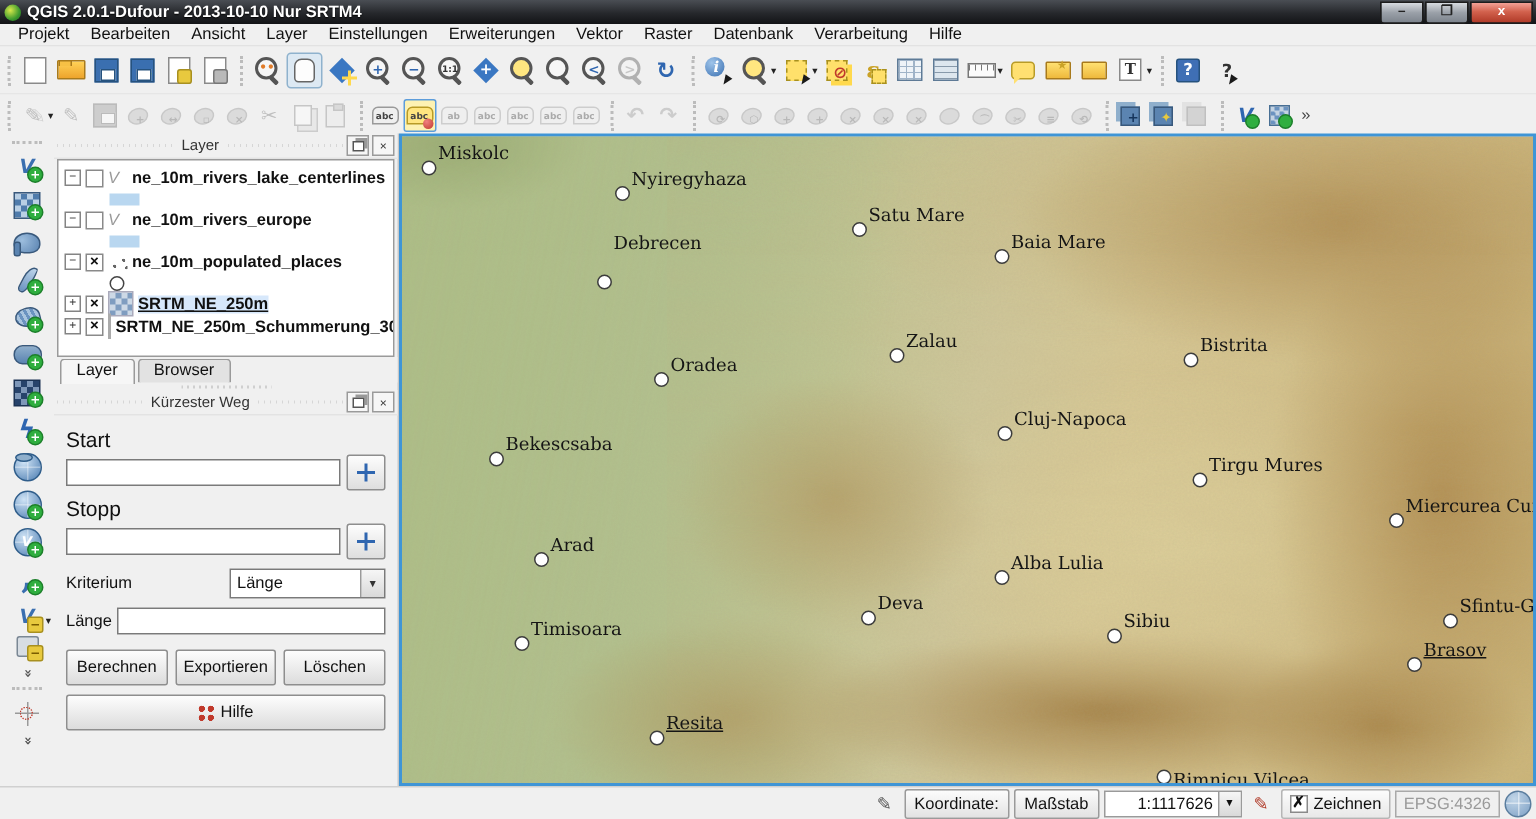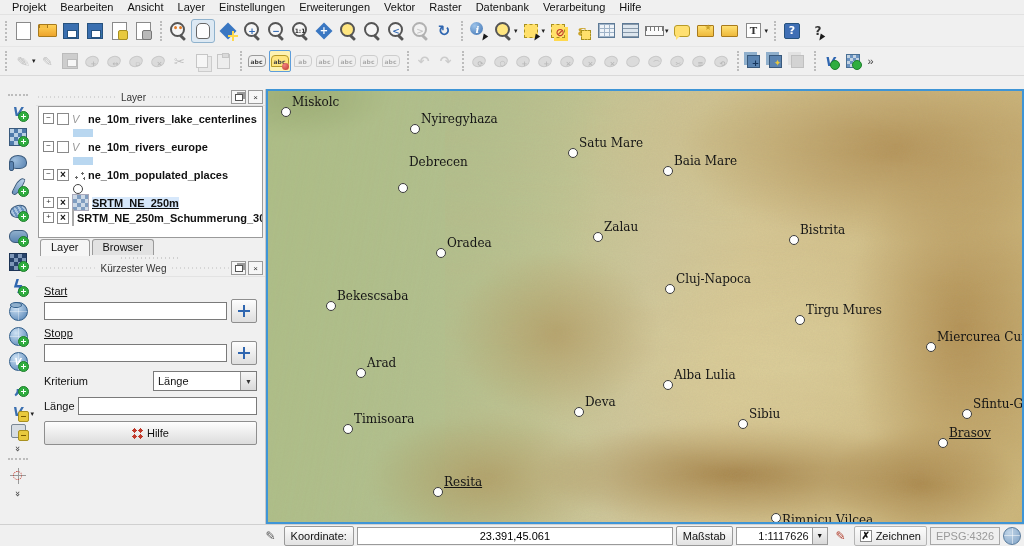--- a/index.html
+++ b/index.html
@@ -163,21 +163,21 @@
   .sel .lname{background:#d7e8fb;text-decoration:underline;}
   .swatch{width:20px;height:8px;background:#b9d7f0;}
   .circle-sym{width:8px;height:8px;border:1px solid #444;border-radius:50%;background:#fff;}
   .tabs{height:17px;display:flex;align-items:flex-end;padding-left:4px;gap:2px;background:#f0f0f0;}
   .tab{padding:1px 10px 2px;border:1px solid #9a9a9a;border-bottom:none;background:#e2e2e2;border-radius:3px 3px 0 0;font-size:11px;}
   .tab.active{background:#f6f6f6;position:relative;top:1px;padding-bottom:3px;}
   .splitter{height:5px;background:repeating-linear-gradient(90deg,#cfcfcf 0 1px,transparent 1px 4px) center/60px 2px no-repeat;}
   
   .sppanel{flex:1;display:flex;flex-direction:column;}
   .spbody{padding:4px 8px 0 8px;}
-  .splabel{margin:4px 0 2px;font-size:11px;text-decoration:underline;}
+  .splabel{margin:4px 0 2px;font-size:14px;}
   .sprow{display:flex;align-items:center;gap:4px;}
   .inp{flex:1;height:18px;border:1px solid #7a7a7a;background:#fff;font:11px "Liberation Sans",sans-serif;padding:0 3px;box-sizing:border-box;}
   .capbtn{width:24px;height:22px;border:1px solid #8e8e8e;border-radius:2px;background:linear-gradient(#fdfdfd,#dedede);display:flex;align-items:center;justify-content:center;position:relative;}
   .capbtn::before{content:"";width:12px;height:12px;background:
      linear-gradient(#2f66b0,#2f66b0) center/12px 2px no-repeat,
      linear-gradient(#2f66b0,#2f66b0) center/2px 12px no-repeat;}
   .combo{display:flex;align-items:center;height:20px;border:1px solid #7a7a7a;background:#fff;width:104px;box-sizing:border-box;}
   .combo .val{flex:1;padding:0 4px;}
   .combo .arrowbox{width:15px;height:100%;background:linear-gradient(#f6f6f6,#d9d9d9);border-left:1px solid #9a9a9a;display:flex;align-items:center;justify-content:center;font-size:7px;color:#333;}
   .fieldrow{display:flex;align-items:center;gap:6px;margin-top:6px;}
@@ -227,20 +227,29 @@
      linear-gradient(rgba(255,255,255,.5),rgba(255,255,255,.5)) center/100% 1px no-repeat,
      linear-gradient(rgba(255,255,255,.5),rgba(255,255,255,.5)) center/1px 100% no-repeat,
      radial-gradient(circle at 35% 30%,#c2d6e8,#7c9fc4);}
   .penred{color:#b03a28;}
 </style>
 </head>
 <body>
 
 <div id="window">
 
+  <div class="titlebar">
+    <div class="appicon"></div>
+    <div class="apptitle">QGIS 2.0.1-Dufour - 2013-10-10 Nur SRTM4</div>
+    <div class="winbtns">
+      <div class="wbtn">–</div>
+      <div class="wbtn">❐</div>
+      <div class="wbtn close">x</div>
+    </div>
+  </div>
 
   <div class="menubar" id="menubar">
       <div class="mi">Projekt</div>
       <div class="mi">Bearbeiten</div>
       <div class="mi">Ansicht</div>
       <div class="mi">Layer</div>
       <div class="mi">Einstellungen</div>
       <div class="mi">Erweiterungen</div>
       <div class="mi">Vektor</div>
       <div class="mi">Raster</div>
@@ -551,20 +560,25 @@
             <div class="flab">Kriterium</div>
             <div style="flex:1"></div>
             <div class="combo">
               <div class="val">Länge</div>
               <div class="arrowbox">▼</div>
             </div>
           </div>
           <div class="fieldrow">
             <div class="flab2">Länge</div>
             <input class="inp" value="" style="">
+          </div>
+          <div class="btnrow">
+            <div class="btn">Berechnen</div>
+            <div class="btn">Exportieren</div>
+            <div class="btn">Löschen</div>
           </div>
           <div class="helprow">
             <div class="btn">
               <span class="helpicon"></span>
               <span>Hilfe</span>
             </div>
           </div>
         </div>
       </div>
     </div>
@@ -627,21 +641,20 @@
           <div class="citymark" title="Rimnicu Vilcea" style="left: 508px; top: 427px;"></div>
           <div class="citylabel" style="left: 514px; top: 410px; margin-top: 12px;">Rimnicu Vilcea</div>
         </div>
     </div>
   </div>
 
   <div class="statusbar">
     <div class="sb-spacer"></div>
     <div class="sb-icon">✎</div>
     <div class="sb-btn">Koordinate:</div>
-    <input class="sb-coord" value="23.391,45.061" style="">
     <div class="sb-btn">Maßstab</div>
     <div class="sb-scale">
       <div class="val">1:1117626</div>
       <div class="arrowbox">▼</div>
     </div>
     <div class="sb-icon penred">✎</div>
     <div class="sb-check">
       <div class="cb">✗</div>
       <span>Zeichnen</span>
     </div>

